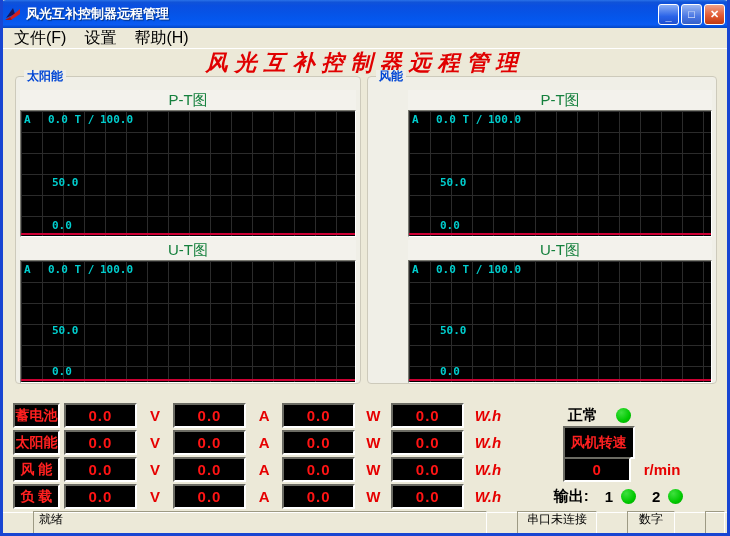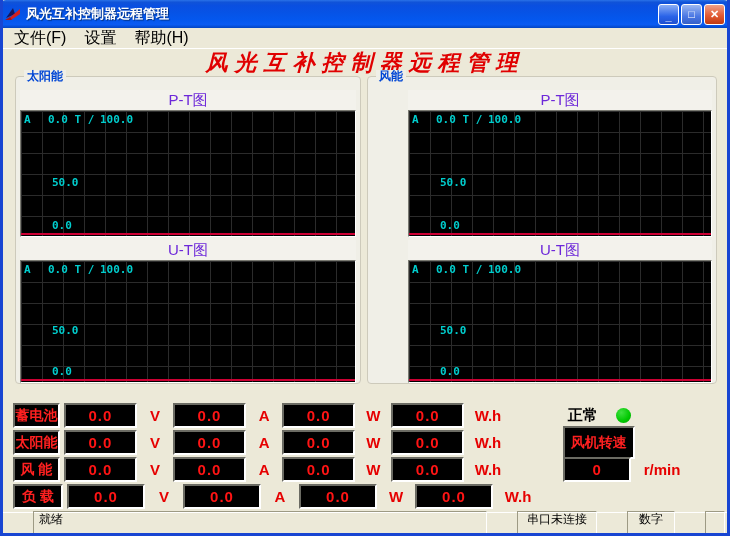--- a/index.html
+++ b/index.html
@@ -31,21 +31,21 @@
     font-family:"Liberation Serif",serif;font-style:italic;font-weight:bold;font-size:22px;
     letter-spacing:7px;line-height:28px;}
   
   .groups-row{display:flex;gap:6px;padding:0 10px 0 12px;height:308px;flex:0 0 308px;}
   .groupbox{position:relative;border:1px solid #CDCABB;border-radius:4px;background:#F0EFE7;padding:13px 4px 4px 4px;}
   .groupbox.left{width:346px;}
   .groupbox.right{flex:1;padding-left:40px;}
   .group-label{position:absolute;top:-7px;left:8px;background:#F0EFE7;padding:0 3px;
     color:#0046D5;font-size:12px;font-weight:bold;line-height:13px;}
   .chart-block{margin-bottom:3px;}
-  .chart-title{height:20px;line-height:20px;text-align:center;font-size:15px;color:#6d28d9;background:#F3F2EC;}
+  .chart-title{height:20px;line-height:20px;text-align:center;font-size:15px;color:#15803d;background:#F3F2EC;}
   .chart{
     position:relative;width:100%;background:#000;
     border-top:1px solid #7A7A72;border-left:1px solid #7A7A72;border-bottom:1px solid #FFF;border-right:1px solid #FFF;
     background-image:
       repeating-linear-gradient(to right,#2B2B2B 0 1px,transparent 1px 21px),
       repeating-linear-gradient(to bottom,#2B2B2B 0 1px,transparent 1px 21px);
   }
   .chart.pt{height:127px;}
   .chart.ut{height:123px;}
   .baseline{position:absolute;left:0;right:0;bottom:1px;height:2px;background:#CC0033;}
@@ -57,21 +57,21 @@
   .ax.min{left:31px;bottom:4px;}
   
   .readouts{margin-top:19px;padding-left:10px;}
   .rrow{display:flex;align-items:center;height:25px;margin-bottom:2px;}
   .sunken{background:#000;border-top:2px solid #6B6B63;border-left:2px solid #6B6B63;border-bottom:2px solid #FFF;border-right:2px solid #FFF;}
   .lab{width:50px;height:25px;color:#FF2020;font-size:14px;font-weight:bold;
     display:flex;align-items:center;justify-content:center;white-space:nowrap;margin-right:4px;}
   .val{width:78px;height:25px;color:#FF1414;font-size:15px;font-weight:bold;
     display:flex;align-items:center;justify-content:center;letter-spacing:1px;}
   .unit{color:#E60000;font-size:15px;font-weight:bold;width:26px;text-align:center;margin:0 6px;}
-  .unit.wh{width:38px;margin-right:4px;}
+  .unit.wh{width:38px;margin-right:4px;font-style:italic;}
   .rcell{margin-left:44px;display:flex;align-items:center;width:186px;}
   .ok-text{color:#000;font-size:15px;font-weight:bold;margin-left:14px;}
   .led{width:15px;height:15px;border-radius:50%;margin-left:18px;
     background:radial-gradient(circle at 35% 30%,#3FE03F,#00C800 60%,#00A000);}
   .fan-box{width:72px;height:33px;margin-left:9px;color:#FF2020;font-size:14px;font-weight:bold;
     display:flex;align-items:center;justify-content:center;white-space:nowrap;}
   .fan-val{width:68px;height:25px;margin-left:9px;color:#FF1414;font-size:15px;font-weight:bold;
     display:flex;align-items:center;justify-content:center;}
   .rmin{color:#E60000;font-size:15px;font-weight:bold;margin-left:13px;}
   .out-label{color:#000;font-size:15px;font-weight:bold;}
@@ -225,20 +225,27 @@
     <div class="rrow">
       <div class="lab sunken">负 载</div>
       <div class="val sunken">0.0</div>
       <span class="unit">V</span>
       <div class="val sunken">0.0</div>
       <span class="unit">A</span>
       <div class="val sunken">0.0</div>
       <span class="unit">W</span>
       <div class="val sunken">0.0</div>
       <span class="unit wh">W.h</span>
+      <div class="rcell">
+        <span class="out-label">输出:</span>
+        <span class="out-num">1</span>
+        <span class="led out"></span>
+        <span class="out-num">2</span>
+        <span class="led out"></span>
+      </div>
     </div>
   </div>
 
   <div class="statusbar">
     <div class="spanel ready">就绪</div>
     <div class="spanel serial">串口未连接</div>
     <div class="spanel mode">数字</div>
     <div class="spanel blank"></div>
   </div>
 

